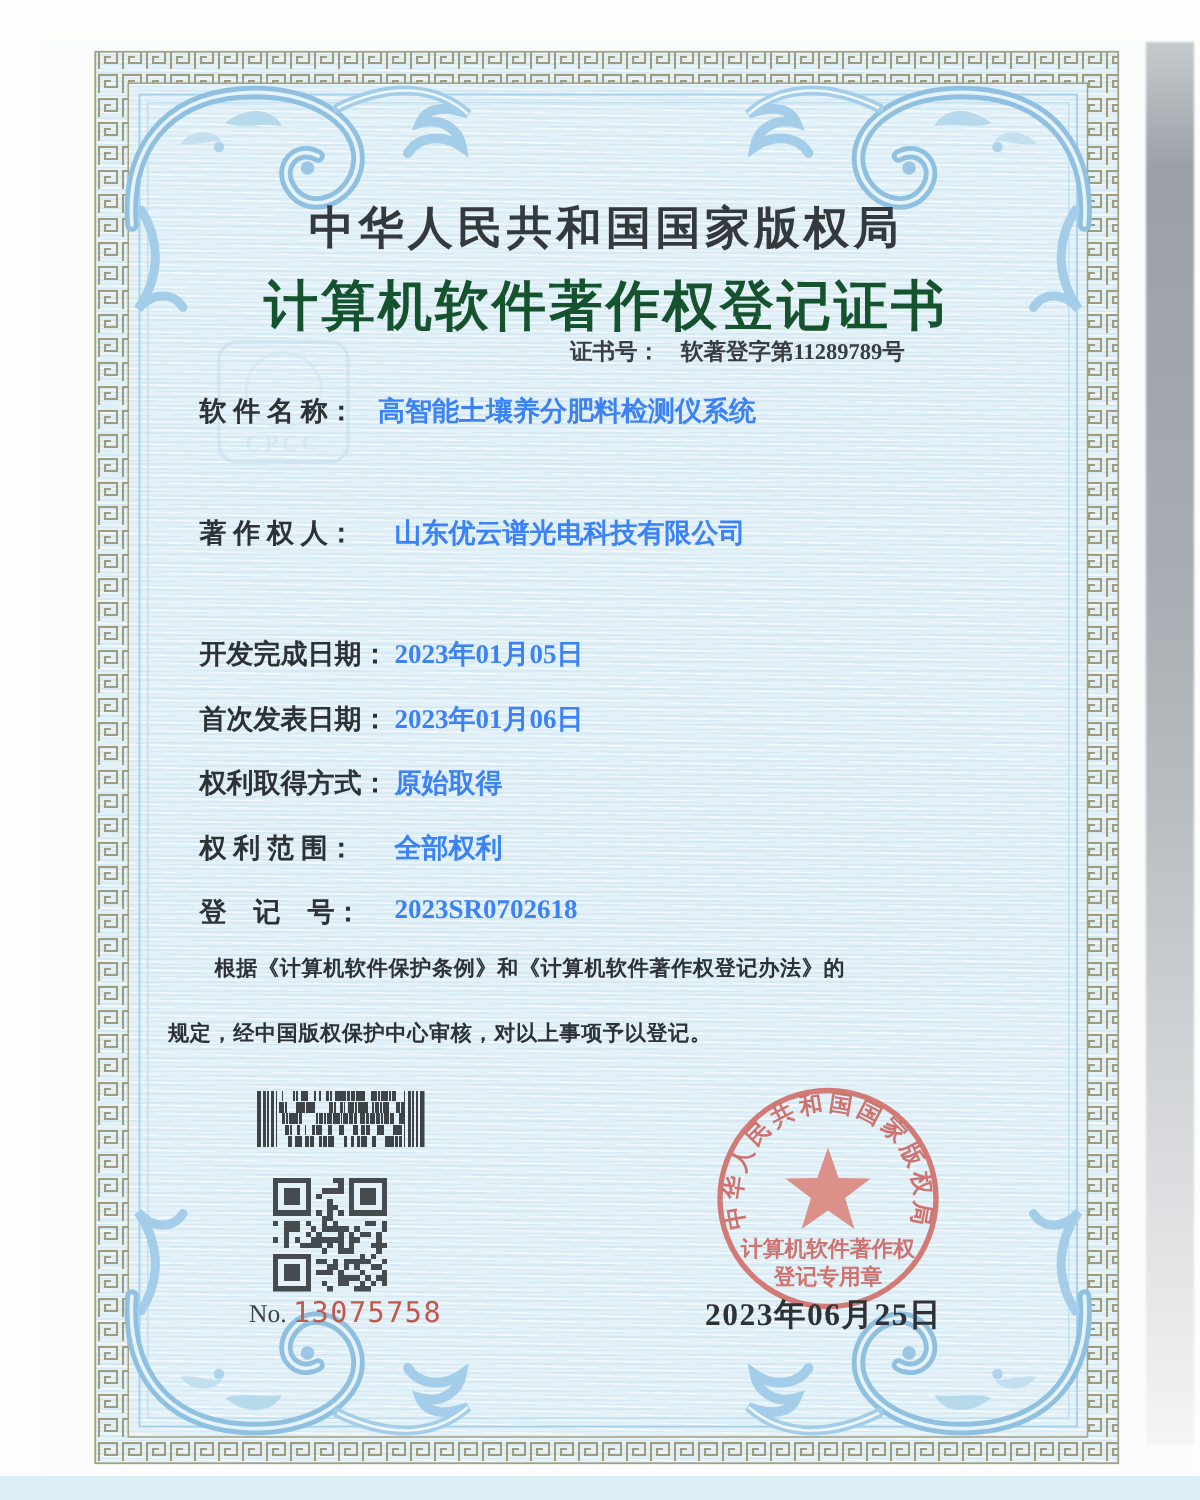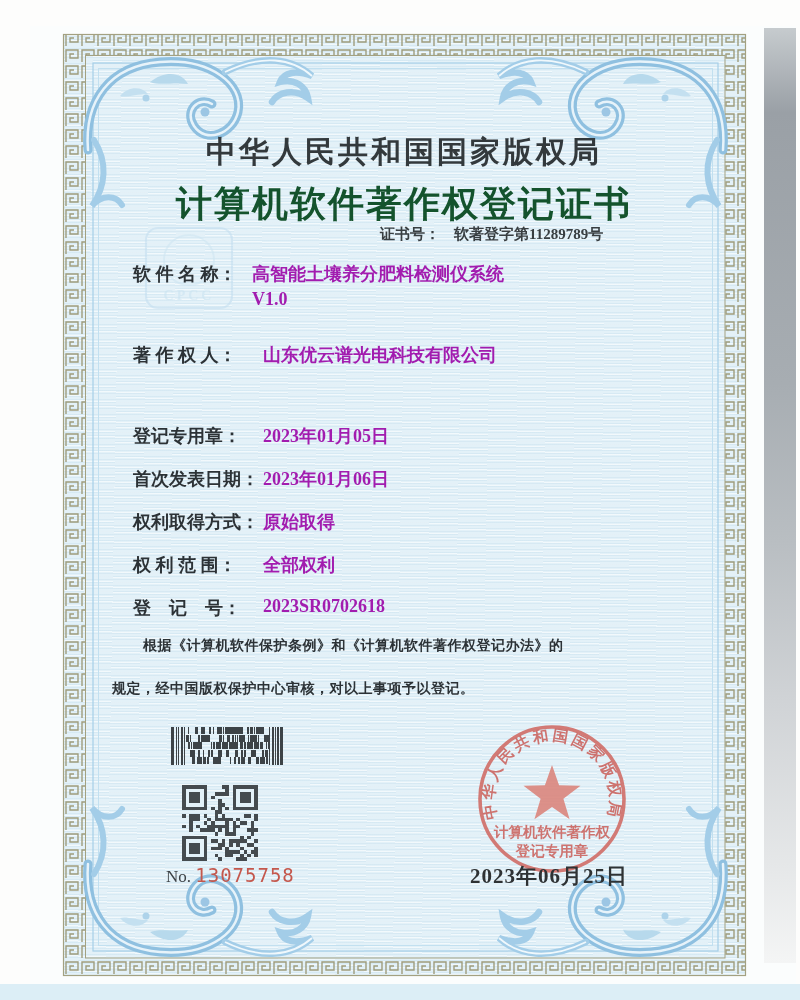--- a/index.html
+++ b/index.html
@@ -20,21 +20,21 @@
   
   .authority{position:absolute;left:90px;top:132px;width:628px;text-align:center;
     font-size:30px;font-weight:bold;letter-spacing:3px;color:#33393c;}
   .cert-title{position:absolute;left:90px;top:180px;width:628px;text-align:center;
     font-size:36px;font-weight:bold;letter-spacing:2px;color:#14532d;}
   .certno-line{position:absolute;left:380px;top:225px;width:297px;text-align:left;
     font-size:15px;font-weight:bold;color:#383e41;}
   .certno-line .gap{display:inline-block;width:14px;}
   .frow{position:absolute;left:0;top:0;width:740px;height:26px;font-size:18px;font-weight:600;}
   .flabel{position:absolute;left:133px;white-space:pre;color:#2c3236;}
-  .fvalue{position:absolute;left:263px;white-space:pre;color:#a21caf;text-align:right;}
+  .fvalue{position:absolute;left:263px;white-space:pre;color:#3b82f6;text-align:right;}
   .fvalue.vname{left:252px;}
   .stmt{position:absolute;font-size:14px;font-weight:600;letter-spacing:.5px;color:#2c3236;white-space:pre;}
   .serial{position:absolute;left:166px;top:864px;font-size:17px;color:#3c4246;}
   .serial .num{font-family:"DejaVu Sans Mono",monospace;font-size:19px;letter-spacing:1px;color:#c4574c;}
   .issue-date{position:absolute;left:470px;top:862px;font-size:21px;font-weight:bold;
     letter-spacing:1px;color:#2e3234;}
   .qr-box{position:absolute;left:182px;top:785px;width:76px;height:76px;}
   .bar-box{position:absolute;left:171px;top:727px;width:112px;height:38px;}
   .qr-box svg,.bar-box svg{width:100%;height:100%;display:block;shape-rendering:crispEdges;}
 </style>
@@ -99,29 +99,26 @@
   <div class="authority">中华人民共和国国家版权局</div>
   <div class="cert-title">计算机软件著作权登记证书</div>
   <div class="certno-line">
     <span>证书号：</span><span class="gap"></span><span>软著登字第11289789号</span>
   </div>
 
   <div class="frow" style="top:262px">
     <span class="flabel">软 件 名 称：</span>
     <span class="fvalue vname">高智能土壤养分肥料检测仪系统</span>
   </div>
-  <div class="frow" style="top:289px">
-    <span class="fvalue vname">V1.0</span>
-  </div>
   <div class="frow" style="top:343px">
     <span class="flabel">著 作 权 人：</span>
     <span class="fvalue">山东优云谱光电科技有限公司</span>
   </div>
   <div class="frow" style="top:424px">
-    <span class="flabel">登记专用章：</span>
+    <span class="flabel">开发完成日期：</span>
     <span class="fvalue">2023年01月05日</span>
   </div>
   <div class="frow" style="top:467px">
     <span class="flabel">首次发表日期：</span>
     <span class="fvalue">2023年01月06日</span>
   </div>
   <div class="frow" style="top:510px">
     <span class="flabel">权利取得方式：</span>
     <span class="fvalue">原始取得</span>
   </div>

